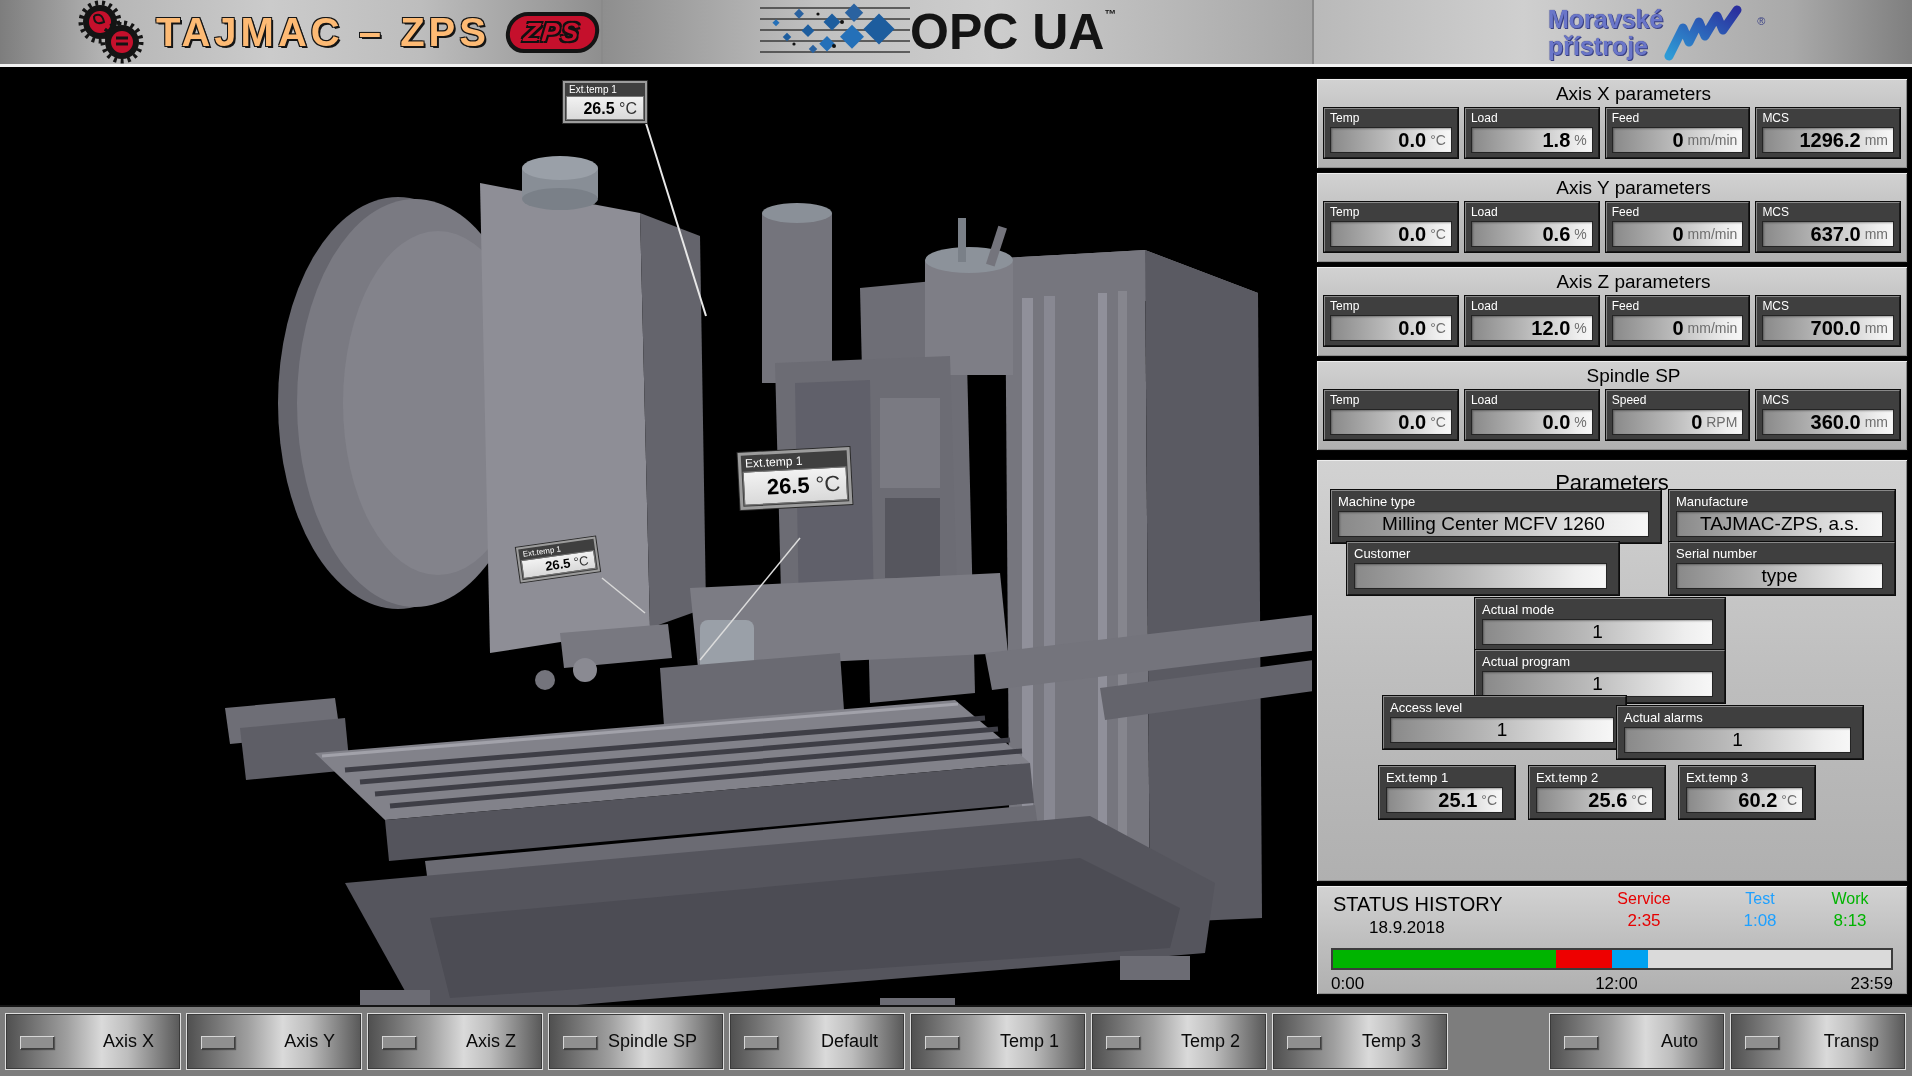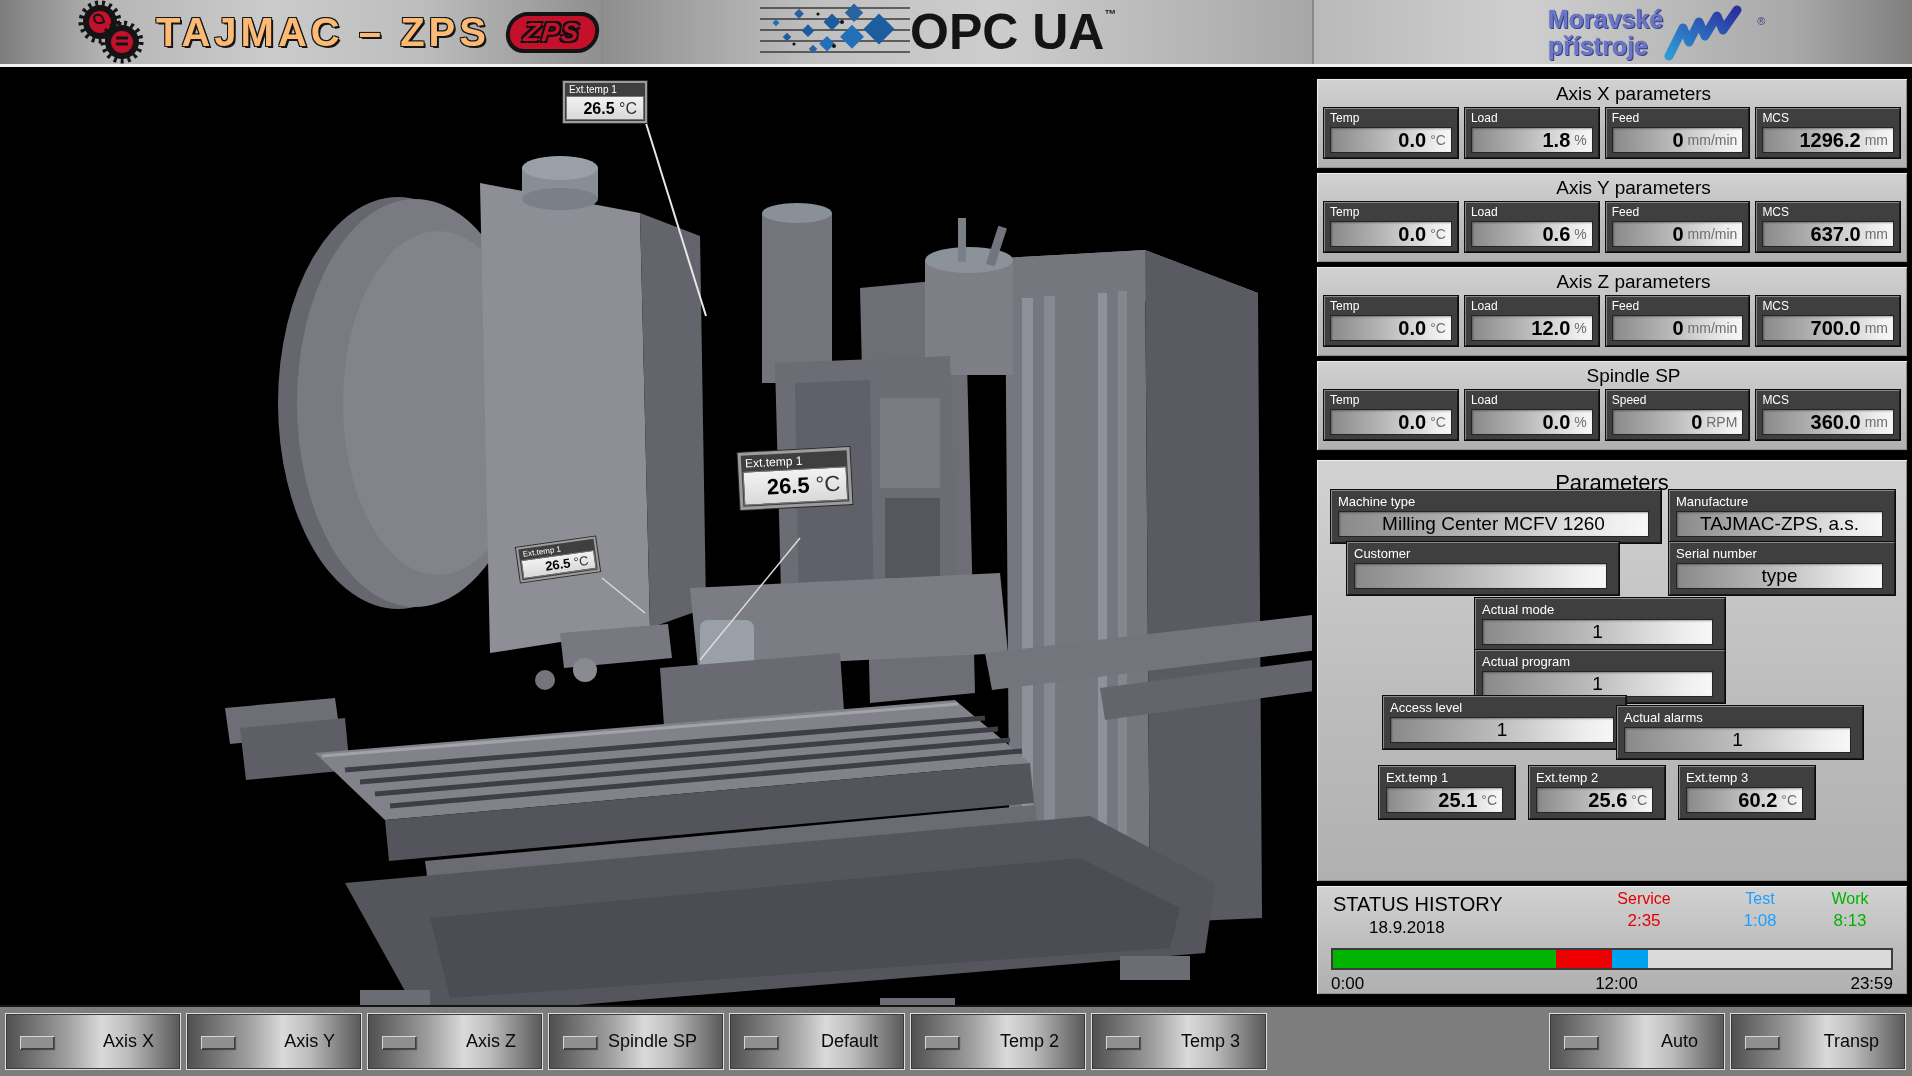--- a/index.html
+++ b/index.html
@@ -552,20 +552,24 @@
   <div class="tbtn">
     <div class="tled"></div>
     <span class="blabel">Spindle SP</span>
   </div>
   <div class="tbtn">
     <div class="tled"></div>
     <span class="blabel">Default</span>
   </div>
   <div class="tbtn">
     <div class="tled"></div>
+    <span class="blabel">Temp 1</span>
+  </div>
+  <div class="tbtn">
+    <div class="tled"></div>
     <span class="blabel">Temp 2</span>
   </div>
   <div class="tbtn">
     <div class="tled"></div>
     <span class="blabel">Temp 3</span>
   </div>
   <div class="tspacer"></div>
   <div class="tbtn">
     <div class="tled"></div>
     <span class="blabel">Auto</span>

